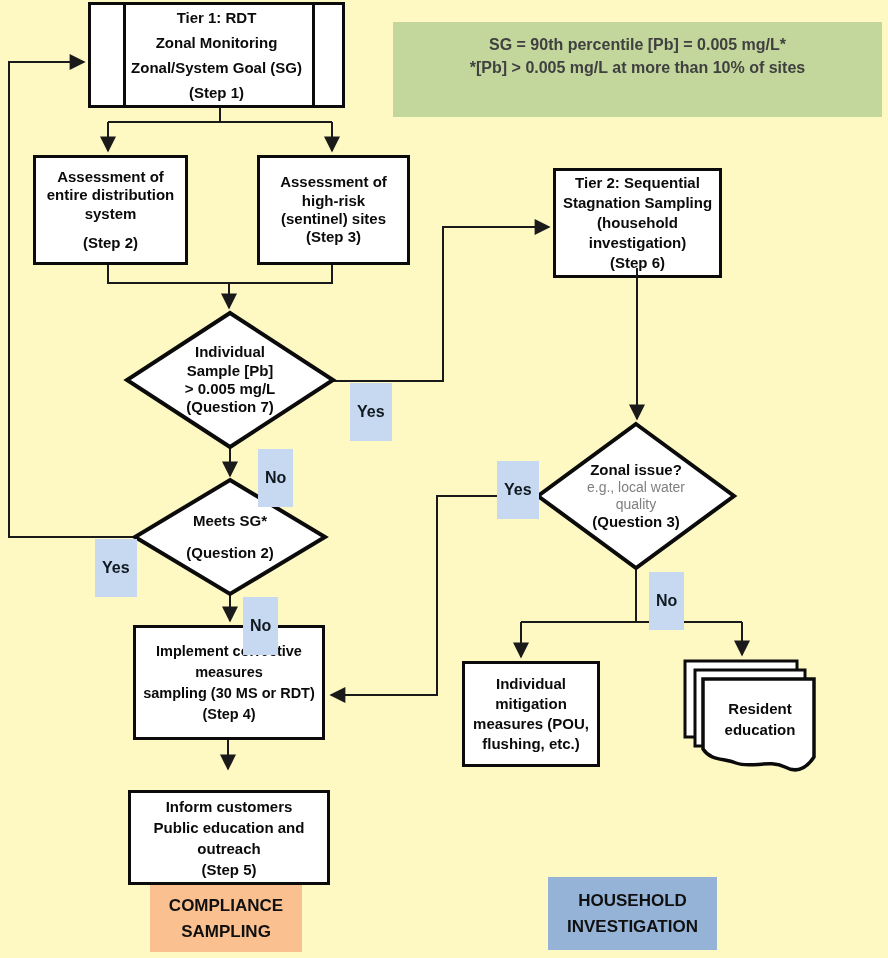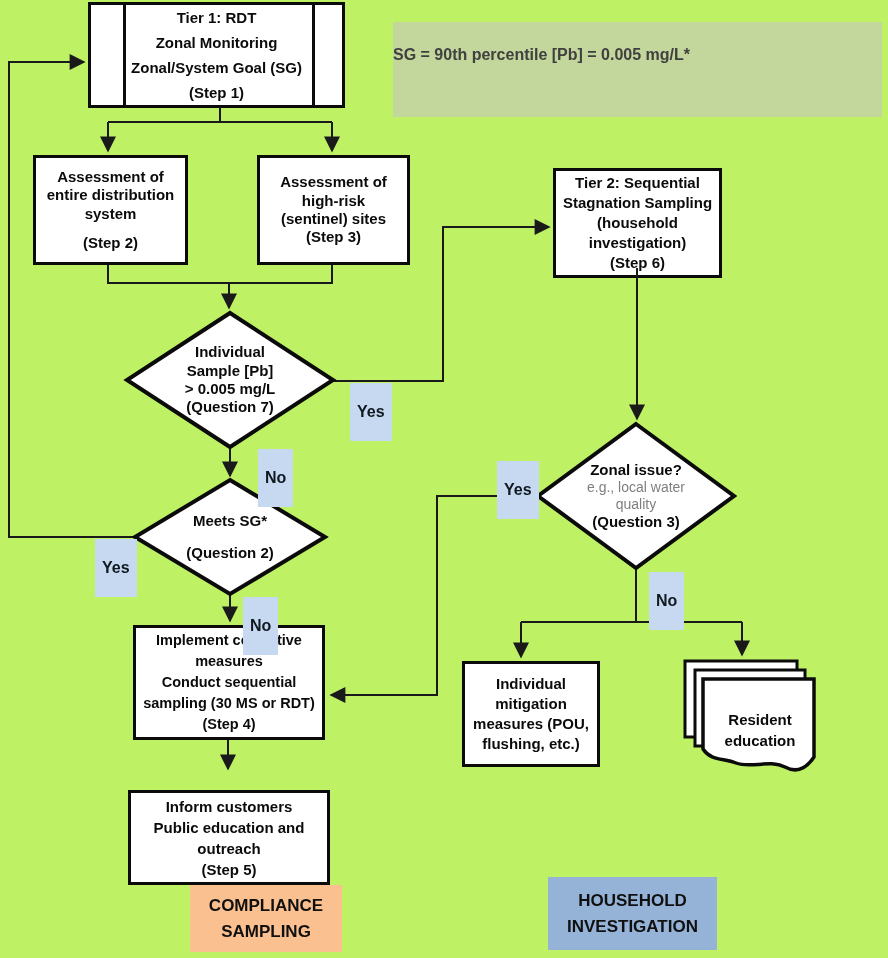--- a/index.html
+++ b/index.html
@@ -1,53 +1,53 @@
 <!DOCTYPE html>
 <html><head>
 <meta charset="utf-8">
 <style>
   html,body{margin:0;padding:0;background:#fff;}
   .stage{
-    position:relative;width:888px;height:958px;background:#bef264;
+    position:relative;width:888px;height:958px;background:#fef9c3;
     font-family:"Liberation Sans", sans-serif;color:#0b0b0b;overflow:hidden;
   }
   svg.layer{position:absolute;left:0;top:0;z-index:2;pointer-events:none;}
   
   .box{
     position:absolute;z-index:1;background:#fff;border:3px solid #0b0b0b;
     display:flex;flex-direction:column;align-items:center;justify-content:center;
     text-align:center;font-weight:bold;font-size:15px;line-height:1.22;box-sizing:border-box;
   }
   .box .ln{width:100%;}
   
   .bar{position:absolute;top:0;bottom:0;width:3px;background:#0b0b0b;}
   
   .note{
     position:absolute;z-index:1;background:#c3d69b;color:#404040;
-    font-weight:bold;font-size:16px;line-height:23px;
-    padding-top:21px;box-sizing:border-box;
+    text-align:center;font-weight:bold;font-size:16px;line-height:23px;
+    padding-top:11px;box-sizing:border-box;
   }
   
   .dtext{
     position:absolute;z-index:3;display:flex;flex-direction:column;align-items:center;
     justify-content:center;text-align:center;font-weight:bold;font-size:15px;line-height:1.22;
   }
   .dtext .gray{color:#7f7f7f;font-size:14px;font-weight:normal;}
   
   .elabel{
     position:absolute;z-index:3;background:#c6d9f1;color:#101820;
     font-weight:bold;font-size:16px;line-height:1.1;padding:20px 7px;
   }
   
   .footer-label{
     position:absolute;z-index:1;display:flex;flex-direction:column;align-items:center;
     justify-content:center;text-align:center;font-weight:bold;font-size:17px;line-height:1.5;color:#101010;
   }
   .resident-text{
-    position:absolute;z-index:3;text-align:center;font-weight:bold;font-size:15px;line-height:1.4;margin-top:11px;
+    position:absolute;z-index:3;text-align:center;font-weight:bold;font-size:15px;line-height:1.4;
   }
 </style>
 </head>
 <body>
 
 <div class="stage">
 
   <svg class="layer" width="888" height="958" viewBox="0 0 888 958">
     <defs>
       <marker id="arr" viewBox="0 0 10 10" refX="9" refY="5" markerWidth="8.5" markerHeight="8" orient="auto-start-reverse">
@@ -95,20 +95,21 @@
     <div class="bar" style="left:32px;"></div>
     <div class="bar" style="left:221px;"></div>
     <div class="ln">Tier 1: RDT</div>
     <div class="ln">Zonal Monitoring</div>
     <div class="ln">Zonal/System Goal (SG)</div>
     <div class="ln">(Step 1)</div>
   </div>
 
   <div class="note" style="left:393px;top:22px;width:489px;height:95px;">
     <div>SG = 90th percentile [Pb] = 0.005 mg/L*</div>
+    <div>*[Pb] &gt; 0.005 mg/L at more than 10% of sites</div>
   </div>
 
   <div class="box" style="left:33px;top:155px;width:155px;height:110px;">
     <div class="ln">Assessment of</div>
     <div class="ln">entire distribution</div>
     <div class="ln">system</div>
     <div class="ln" style="margin-top:11px;">(Step 2)</div>
   </div>
 
   <div class="box" style="left:257px;top:155px;width:153px;height:110px;">
@@ -141,21 +142,20 @@
   <div class="dtext" style="left:556px;top:438px;width:160px;height:116px;">
     <div>Zonal issue?</div>
     <div class="gray">e.g., local water</div>
     <div class="gray">quality</div>
     <div>(Question 3)</div>
   </div>
 
   <div class="box" style="left:133px;top:625px;width:192px;height:115px;font-size:14.5px;line-height:21px;">
     <div class="ln">Implement corrective</div>
     <div class="ln">measures</div>
-    <div class="ln">Conduct sequential</div>
     <div class="ln">sampling (30 MS or RDT)</div>
     <div class="ln">(Step 4)</div>
   </div>
 
   <div class="box" style="left:128px;top:773px;width:202px;height:95px;line-height:21px;margin-top:17px;">
     <div class="ln">Inform customers</div>
     <div class="ln">Public education and</div>
     <div class="ln">outreach</div>
     <div class="ln">(Step 5)</div>
   </div>
@@ -172,21 +172,21 @@
     <div>education</div>
   </div>
 
   <div class="elabel" style="left:350px;top:383px;">Yes</div>
   <div class="elabel" style="left:258px;top:449px;">No</div>
   <div class="elabel" style="left:95px;top:539px;">Yes</div>
   <div class="elabel" style="left:243px;top:597px;">No</div>
   <div class="elabel" style="left:497px;top:461px;">Yes</div>
   <div class="elabel" style="left:649px;top:572px;">No</div>
 
-  <div class="footer-label" style="left:150px;top:885px;width:152px;height:67px;background:#fac090;margin-left:40px;">
+  <div class="footer-label" style="left:150px;top:885px;width:152px;height:67px;background:#fac090;">
     <div>COMPLIANCE</div>
     <div>SAMPLING</div>
   </div>
   <div class="footer-label" style="left:548px;top:877px;width:169px;height:73px;background:#95b3d7;">
     <div>HOUSEHOLD</div>
     <div>INVESTIGATION</div>
   </div>
 
 </div>
 

